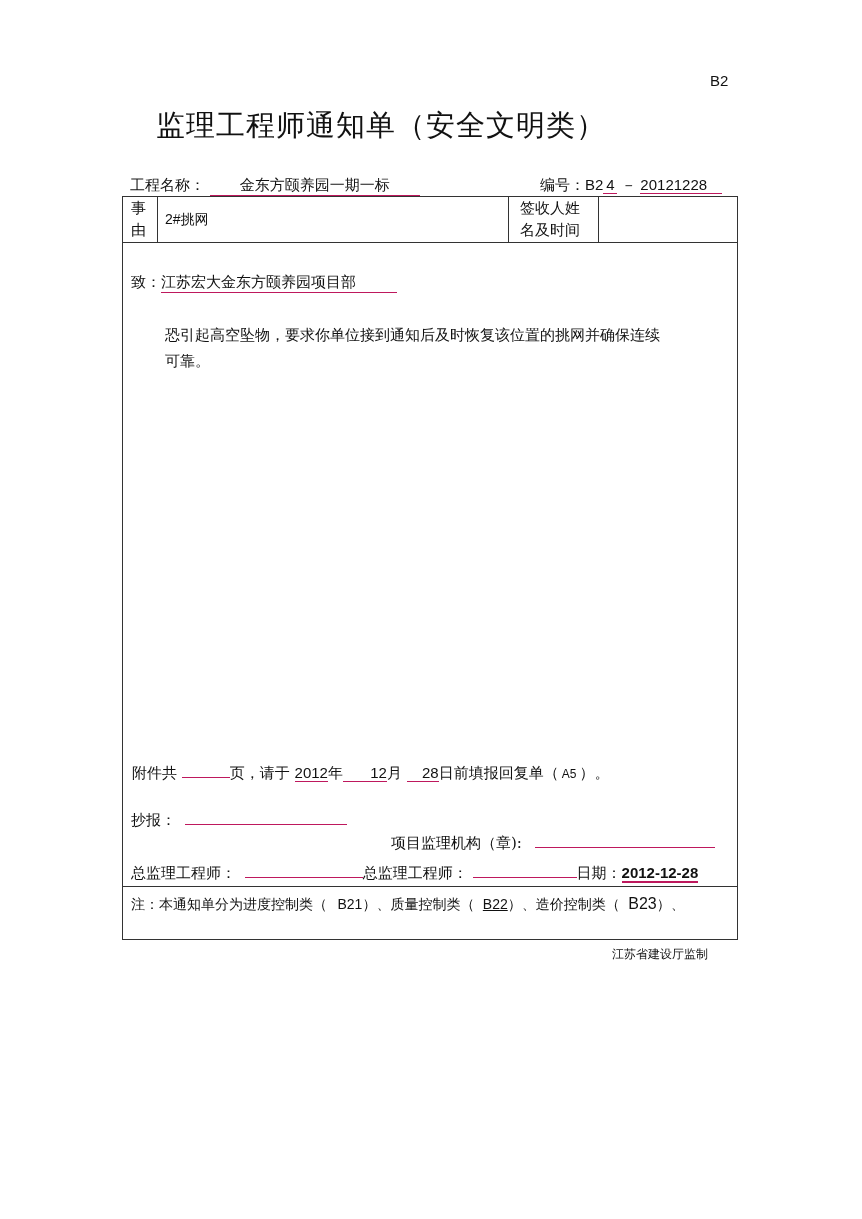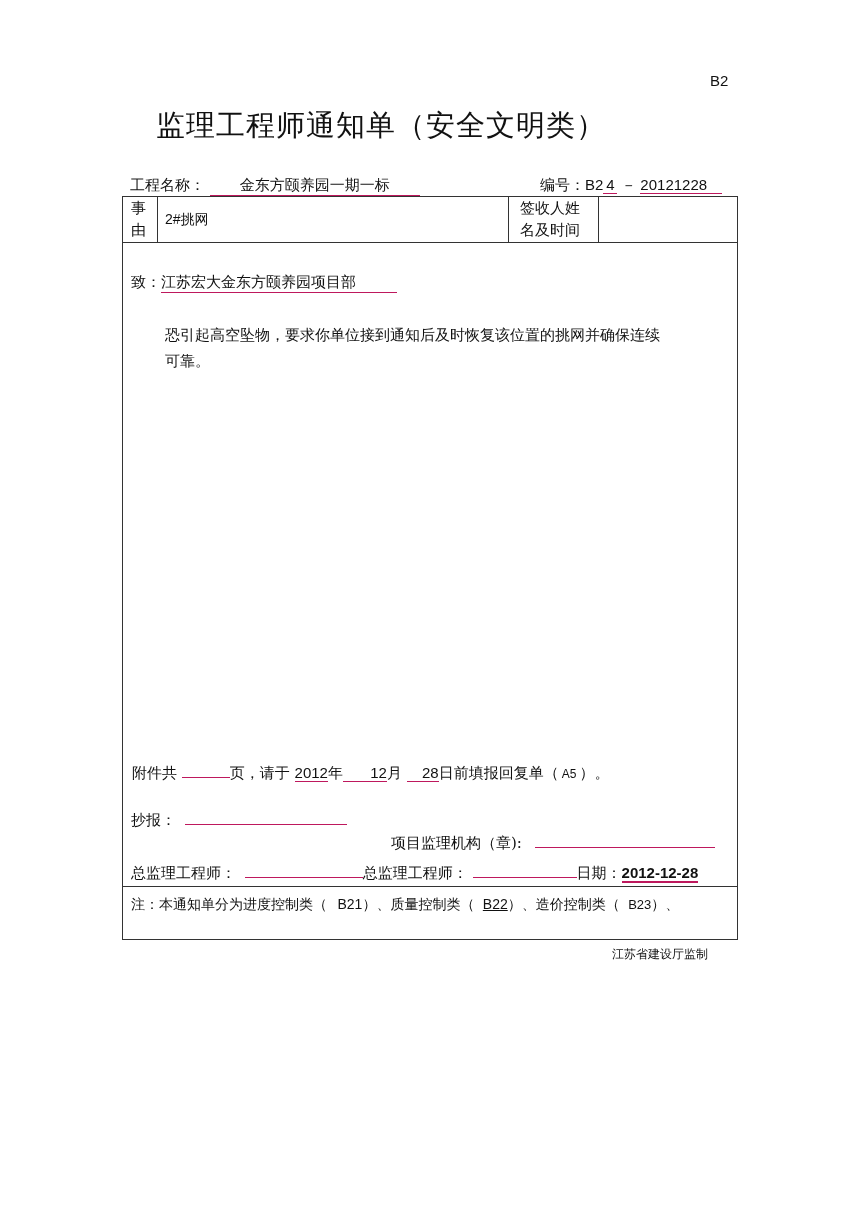--- a/index.html
+++ b/index.html
@@ -80,18 +80,18 @@
     <span>总监理工程师：</span>
     <span class="ul" style="width:118px;height:16px;margin-left:4px;"></span><span>总监理工程师：</span>
     <span class="ul" style="width:104px;height:16px;"></span><span>日期：</span><span class="ul sans" style="font-weight:bold;border-bottom-width:2px;">2012-12-28</span>
   </div>
 
   <div class="cell" style="left:8px;top:696px;line-height:22px;font-size:14px;">
     <div>
       <span>注：本通知单分为进度控制类（</span>
       <span class="sans" style="margin-left:6px;">B21</span><span>）、质量控制类（</span>
       <span class="sans" style="margin-left:4px;text-decoration:underline;">B22</span><span>）、造价控制类（</span>
-      <span class="sans" style="font-size:13px;margin-left:4px;">B23</span><span>）、</span>
+      <span class="sans" style="font-size:16px;margin-left:4px;">B23</span><span>）、</span>
     </div>
   </div>
 </div>
 
 <div class="abs footer">江苏省建设厅监制</div>
 
 </body></html>

